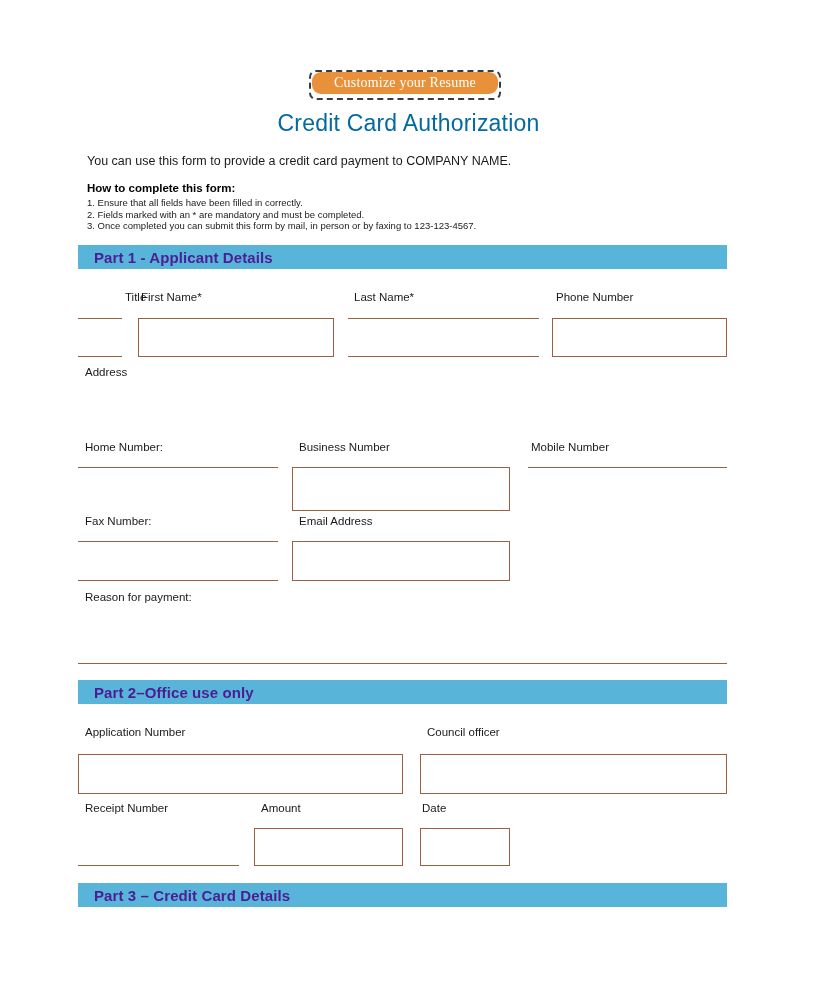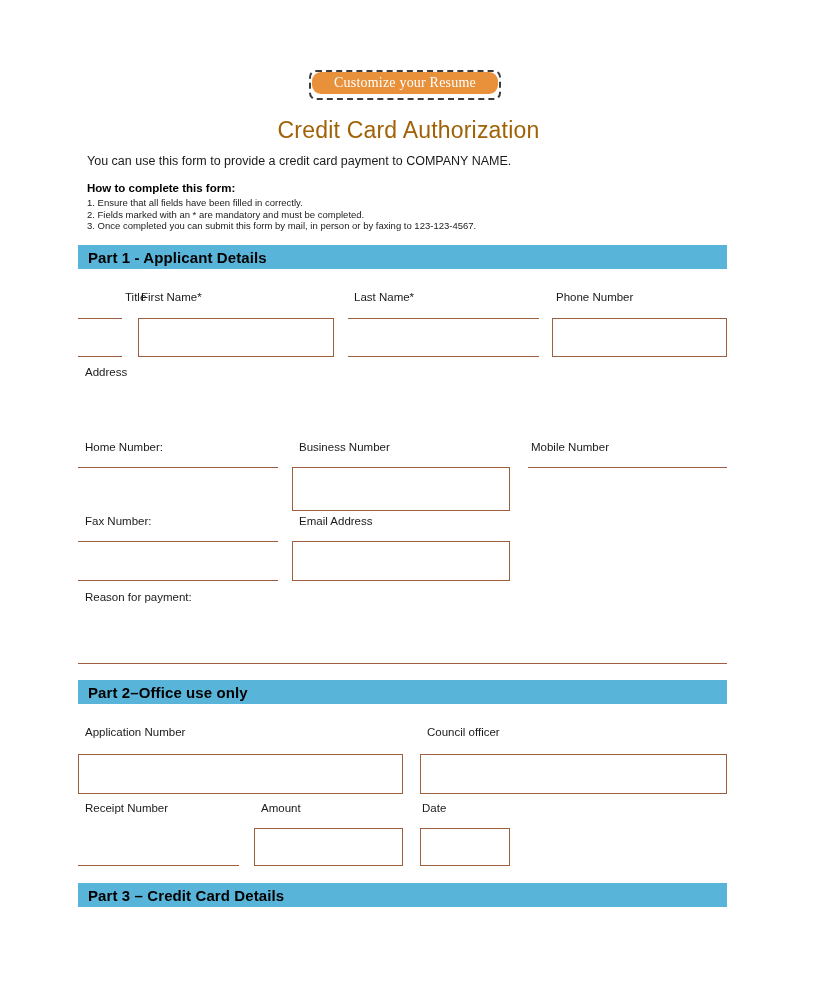--- a/index.html
+++ b/index.html
@@ -60,23 +60,22 @@
   }
 
   
   .doc-title {
     position: absolute;
     left: 0;
     top: 110px;
     width: 817px;
     text-align: center;
     font-size: 23px;
-    color: #a16207;
+    color: #0369a1;
     letter-spacing: 0.2px;
-    margin-top: 7px;
   }
 
   
   .intro {
     position: absolute;
     left: 87px;
     top: 154px;
     font-size: 12.5px;
     color: #1a1a1a;
   }
@@ -105,22 +104,22 @@
     width: 649px;
     height: 24px;
     background: #59b4d9;
     display: flex;
     align-items: center;
     box-sizing: border-box;
   }
   .section-bar span {
     font-size: 15px;
     font-weight: bold;
-    color: #000000;
-    padding-left: 10px;
+    color: #4c1d95;
+    padding-left: 16px;
     letter-spacing: 0.1px;
     white-space: nowrap;
   }
   #bar-part1 { top: 245px; }
   #bar-part2 { top: 680px; text-align: right; }
   #bar-part3 { top: 883px; }
 
   
   .fld-label {
     position: absolute;

